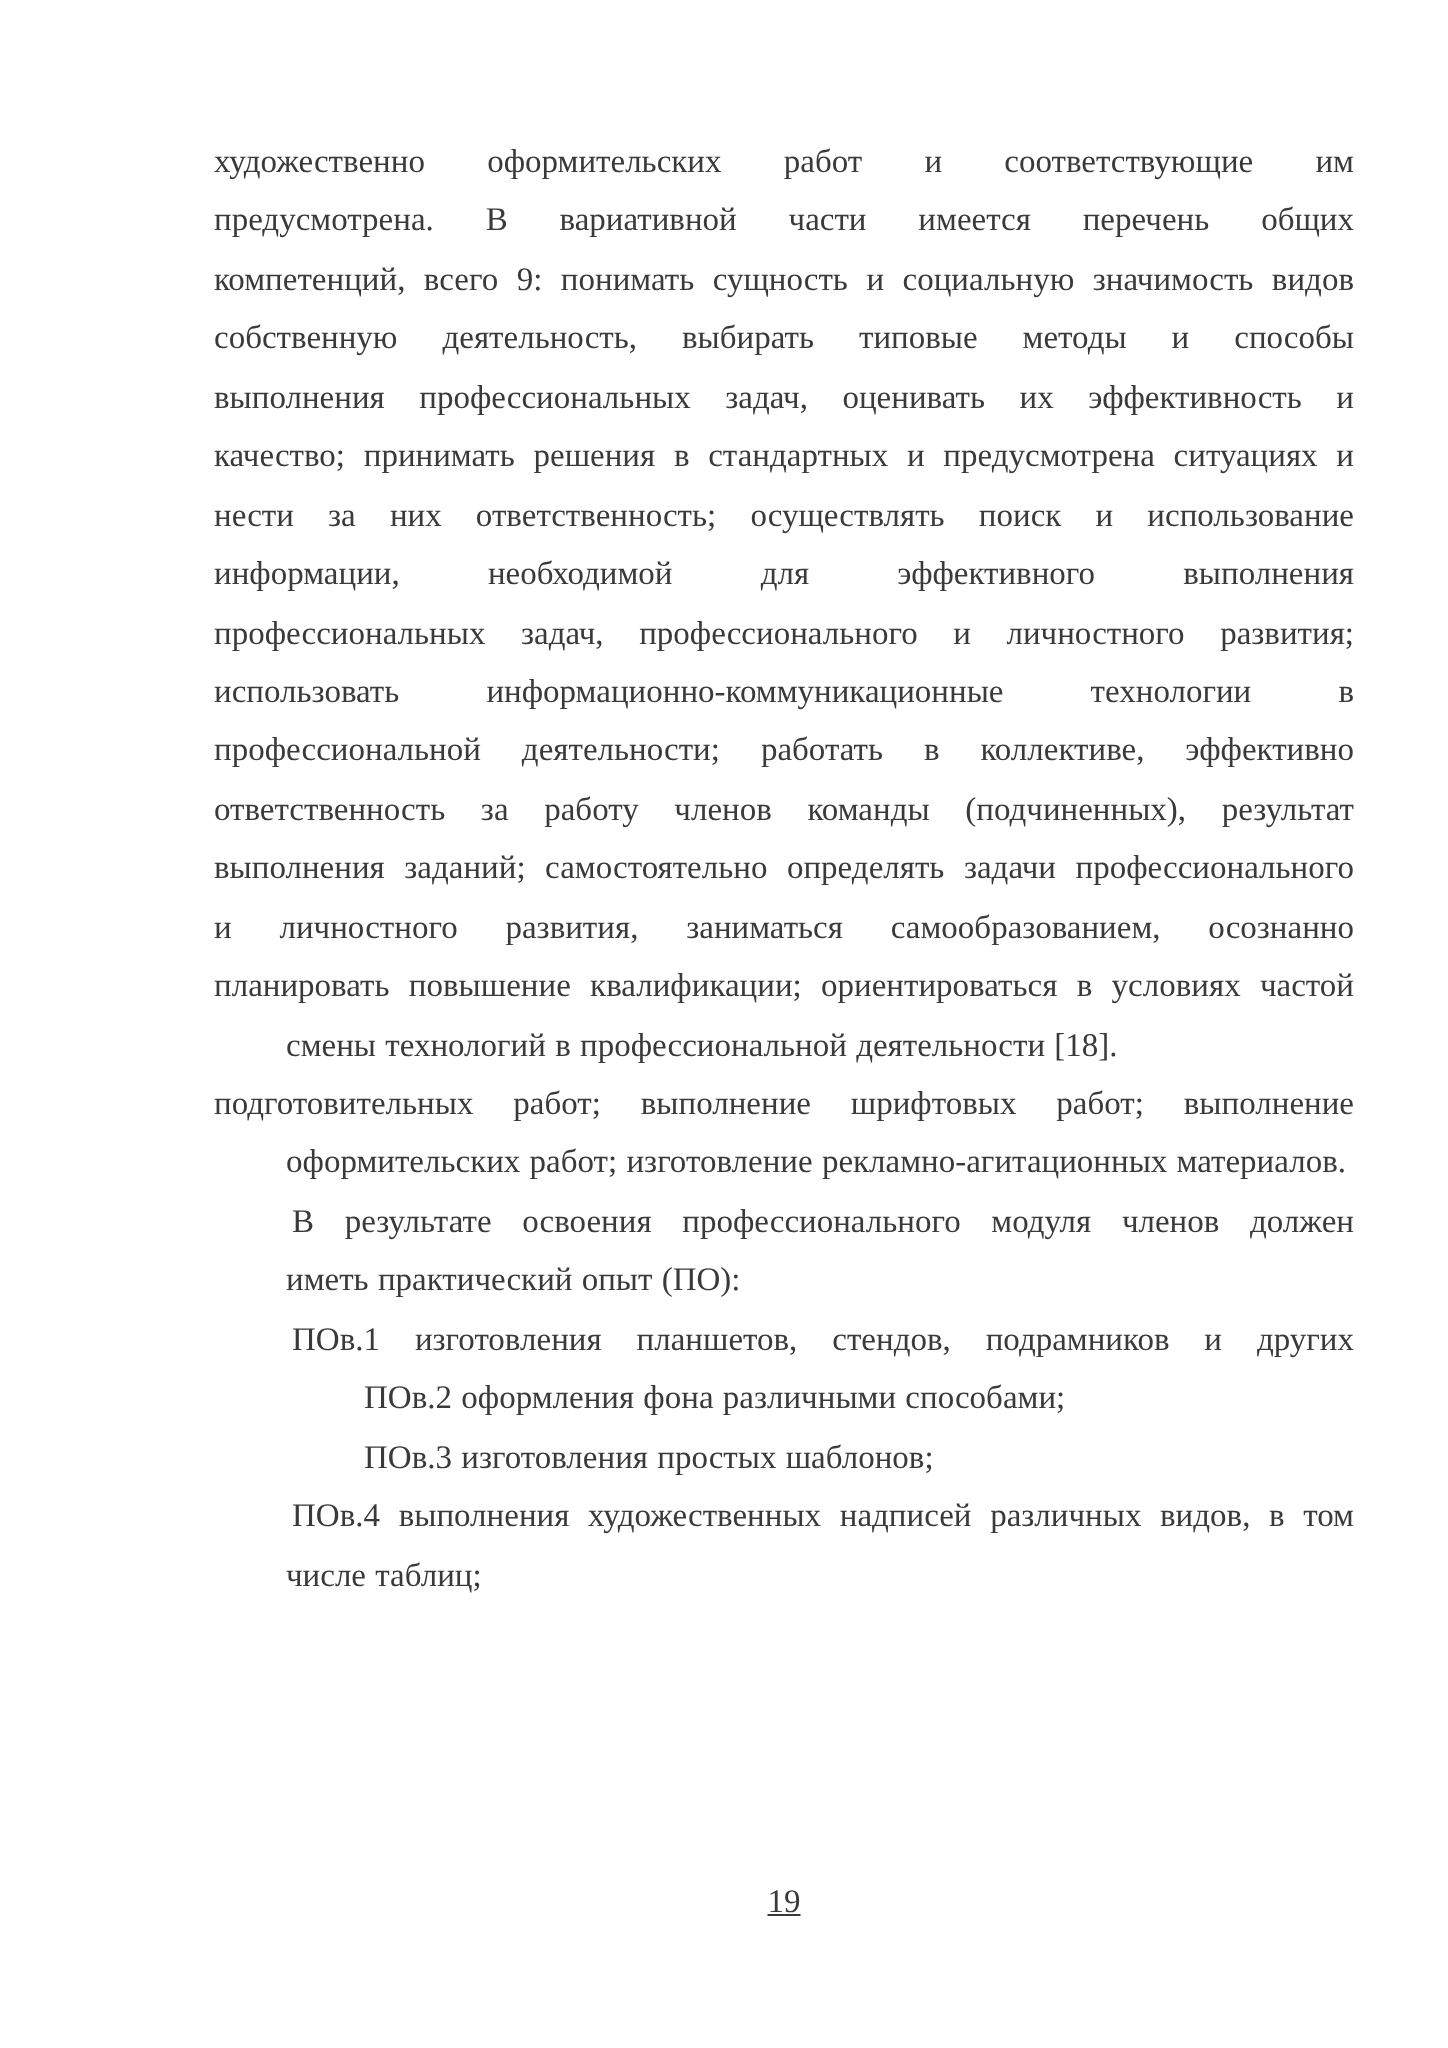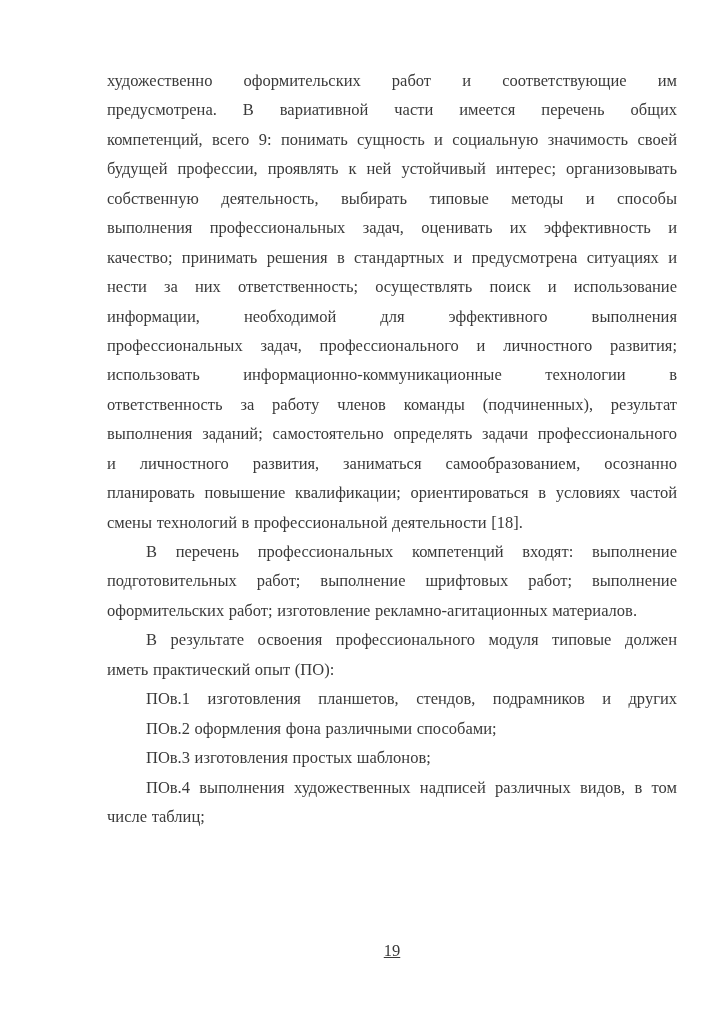--- a/index.html
+++ b/index.html
@@ -33,20 +33,21 @@
   .line {
     line-height: 29.45px;
     height: 29.45px;
     overflow: hidden;
     text-align: justify;
     text-align-last: justify;
     word-spacing: 0.5px;
   }
   .line.last {
     text-align-last: left;
+    margin-left: 36px;
   }
   .line.indent {
     text-indent: 39px;
   }
   .page-number {
     position: absolute;
     left: 107px;
     top: 936px;
     width: 570px;
     text-align: center;
@@ -57,42 +58,41 @@
   }
 </style>
 </head>
 <body>
 
 <div class="page">
   <div class="text-column" style="color: rgb(58, 58, 58);">
       <div class="paragraph">
         <div class="line">художественно оформительских работ  и соответствующие им</div>
         <div class="line">предусмотрена. В вариативной части имеется перечень общих</div>
-        <div class="line">компетенций, всего 9:  понимать сущность и социальную значимость своей</div>
-        <div class="line">будущей профессии, проявлять к ней устойчивый интерес; организовывать</div>
+        <div class="line">компетенций, всего 9:  понимать сущность и социальную значимость видов</div>
         <div class="line">собственную деятельность, выбирать типовые методы и способы</div>
         <div class="line">выполнения профессиональных задач, оценивать их эффективность и</div>
         <div class="line">качество; принимать решения в стандартных и предусмотрена ситуациях и</div>
         <div class="line">нести за них ответственность;  осуществлять поиск и использование</div>
         <div class="line">информации, необходимой для эффективного выполнения</div>
         <div class="line">профессиональных задач, профессионального и личностного развития;</div>
         <div class="line">использовать информационно-коммуникационные технологии в</div>
+        <div class="line">профессиональной деятельности; работать в коллективе, эффективно</div>
         <div class="line">ответственность за работу членов команды (подчиненных),  результат</div>
         <div class="line">выполнения заданий; самостоятельно определять задачи профессионального</div>
         <div class="line">и личностного развития, заниматься самообразованием, осознанно</div>
         <div class="line">планировать повышение квалификации; ориентироваться в условиях частой</div>
         <div class="line last">смены технологий в профессиональной деятельности [18].</div>
       </div>
       <div class="paragraph">
-        <div class="line indent">В перечень профессиональных компетенций входят: выполнение</div>
         <div class="line">подготовительных работ; выполнение шрифтовых работ; выполнение</div>
         <div class="line last">оформительских работ; изготовление рекламно-агитационных материалов.</div>
       </div>
       <div class="paragraph">
-        <div class="line indent">В результате освоения профессионального модуля типовые должен</div>
+        <div class="line indent">В результате освоения профессионального модуля членов должен</div>
         <div class="line last">иметь практический опыт (ПО):</div>
       </div>
       <div class="paragraph">
         <div class="line indent">ПОв.1 изготовления планшетов, стендов, подрамников и других</div>
       </div>
       <div class="paragraph">
         <div class="line last indent">ПОв.2 оформления фона различными способами;</div>
       </div>
       <div class="paragraph">
         <div class="line last indent">ПОв.3 изготовления простых шаблонов;</div>

